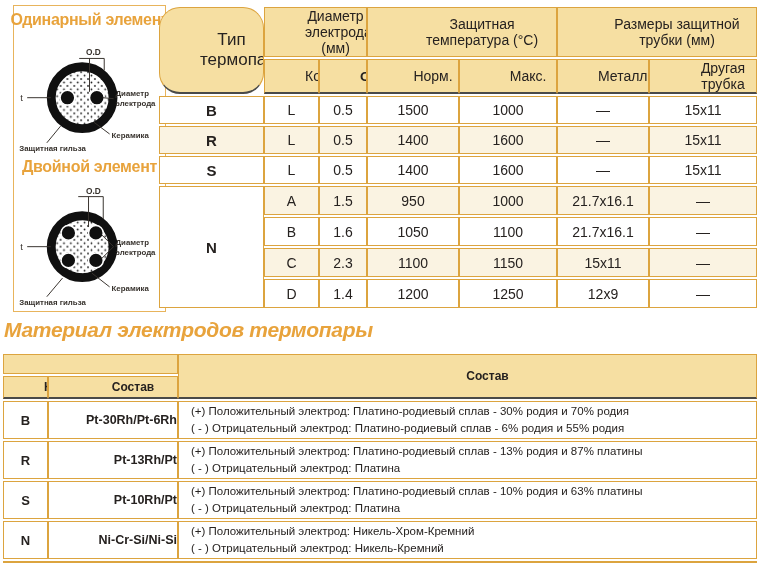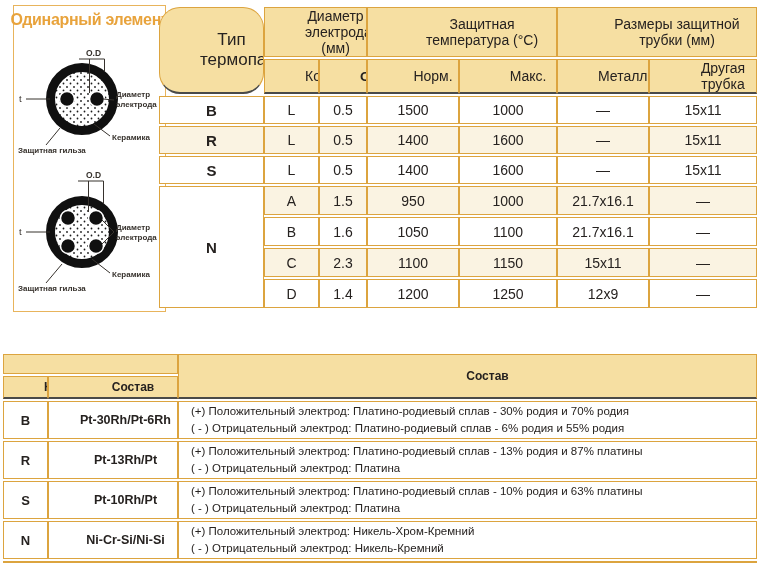--- a/index.html
+++ b/index.html
@@ -51,21 +51,21 @@
   .section-heading{position:absolute;left:4px;top:318px;font-size:21px;font-weight:bold;font-style:italic;color:var(--heading);letter-spacing:-0.3px;}
 
   
   .t2{position:absolute;left:3px;top:352px;width:754px;border-bottom:2px solid var(--gold);}
   .t2 tr.h1b{height:20px;}
   .t2 tr.h2b{height:23px;}
   .t2 tr.rb{height:38px;}
   .t2 td{background:#fff;}
   .t2 td.hc{background:var(--tan);font-size:12px;font-weight:bold;}
   .t2 td.codec{font-weight:bold;font-size:13px;}
-  .t2 td.comp{text-align:center;padding-left:25px;font-weight:bold;font-size:12.5px;}
+  .t2 td.comp{text-align:right;padding-left:25px;font-weight:bold;font-size:12.5px;}
   .t2 td.desc{text-align:left;padding-left:12px;font-size:11.5px;line-height:1.5;}
 </style>
 </head>
 <body>
 
 <div class="stage">
 
   <div class="panel">
     <div class="panel-title">Одинарный элемент</div>
 
@@ -97,20 +97,21 @@
       <text x="100" y="68" class="dlabel">Диаметр</text>
       <text x="100" y="78" class="dlabel">электрода</text>
 
       <line x1="94" y1="107" x2="78" y2="95" class="dline"></line>
       <text x="96" y="111" class="dlabel">Керамика</text>
 
       <line x1="30" y1="116" x2="44" y2="99" class="dline"></line>
       <text x="2" y="124" class="dlabel">Защитная гильза</text>
     </svg>
 
+    <div class="panel-title second">Двойной элемент</div>
 
     <svg width="148" height="138" viewBox="0 0 148 138">
       <defs>
         <pattern id="dots2" width="7" height="7" patternUnits="userSpaceOnUse">
           <circle cx="2" cy="2" r="0.9" fill="#1c1c1c"></circle>
           <circle cx="5.5" cy="5.5" r="0.9" fill="#1c1c1c"></circle>
         </pattern>
       </defs>
       <circle cx="66" cy="72" r="28" fill="#ffffff"></circle>
       <circle cx="66" cy="72" r="28" fill="url(#dots2)"></circle>
@@ -222,20 +223,21 @@
       <td>D</td>
       <td>1.4</td>
       <td>1200</td>
       <td>1250</td>
       <td>12x9</td>
       <td>—</td>
     </tr>
   </tbody>
     </table>
 
+  <div class="section-heading">Материал электродов термопары</div>
 
   <table class="t2">
     <colgroup>
       <col style="width:45px">
         <col style="width:130px">
         <col style="width:579px">
     </colgroup>
     <tbody>
         <tr class="h1b">
       <td colspan="2" class="hc"></td>

